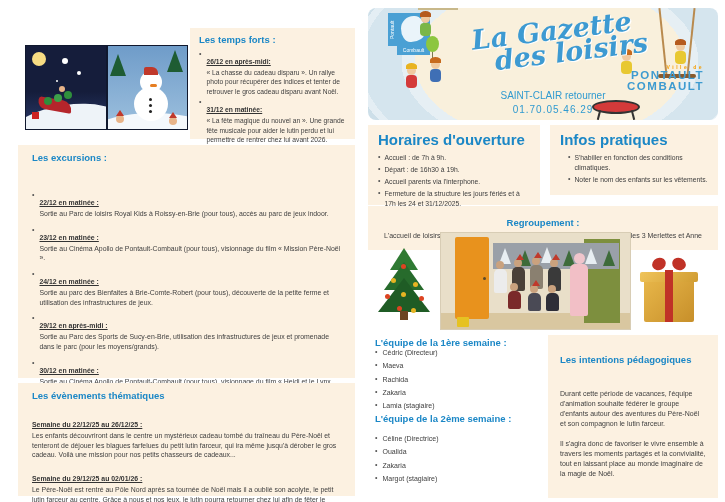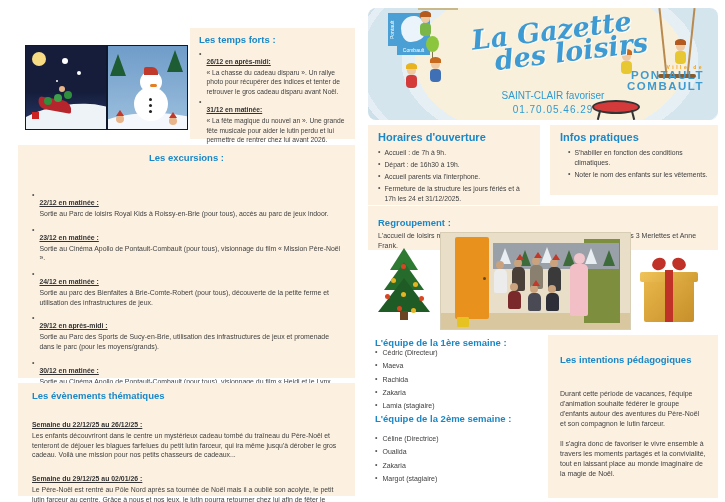--- a/index.html
+++ b/index.html
@@ -66,21 +66,21 @@
   .balloon::after{content:"";position:absolute;left:6px;top:16px;width:1px;height:14px;background:#7a7a52;}
   .ring-bar{position:absolute;left:50px;top:0;width:40px;height:2px;background:#c8b88a;}
   .tramp{position:absolute;right:78px;top:92px;width:44px;height:10px;border-radius:50%;background:#d43a3a;border:2px solid #333;}
   .tramp::before{content:"";position:absolute;left:4px;top:8px;width:2px;height:10px;background:#333;transform:rotate(14deg);}
   .tramp::after{content:"";position:absolute;right:4px;top:8px;width:2px;height:10px;background:#333;transform:rotate(-14deg);}
   .swing-rope{position:absolute;right:26px;top:0;width:2px;height:68px;background:#b98a4e;transform:rotate(6deg);}
   .swing-rope2{position:absolute;right:54px;top:0;width:2px;height:68px;background:#b98a4e;transform:rotate(-6deg);}
   .swing-seat{position:absolute;right:22px;top:66px;width:38px;height:4px;background:#8a5a2a;border-radius:2px;}
 
   
-  .b-title{color:#1b87c6;font-weight:bold;font-size:11px;margin-bottom:5px;}
+  .b-title{color:#1b87c6;font-weight:bold;font-size:15px;margin-bottom:5px;}
   .small-li{display:flex;gap:4px;margin-bottom:2.5px;}
   .small-li .txt{font-size:6.8px;}
 
   
   .tree{position:absolute;left:375px;top:248px;width:58px;height:72px;}
   .tree-layer{position:absolute;left:50%;transform:translateX(-50%);width:0;height:0;border-style:solid;border-color:transparent;}
   .tl1{top:0;border-width:0 14px 22px 14px;border-bottom-color:#2f7a33;}
   .tl2{top:14px;border-width:0 20px 28px 20px;border-bottom-color:#276b2c;}
   .tl3{top:30px;border-width:0 26px 34px 26px;border-bottom-color:#1f5c25;}
   .tree-trunk{position:absolute;left:50%;transform:translateX(-50%);bottom:0;width:8px;height:9px;background:#6b4423;}
@@ -152,21 +152,21 @@
     <div class="li">
       <span class="blt">•</span>
       <div>
         <span class="date" style="font-size:6.7px;">31/12 en matinée:</span>
         <div class="txt" style="font-size:6.7px;">« La fête magique du nouvel an ». Une grande fête musicale pour aider le lutin perdu et lui permettre de rentrer chez lui avant 2026.</div>
       </div>
     </div>
   </div>
 
   <div class="box" style="left:18px;top:145px;width:337px;height:233px;padding:7px 14px;box-sizing:border-box;">
-    <div class="sec-title" style="margin-bottom:28px;text-align:center;">Les excursions :</div>
+    <div class="sec-title" style="margin-bottom:28px;">Les excursions :</div>
     <div class="li">
       <span class="blt">•</span>
       <div>
         <span class="date">22/12 en matinée :</span>
         <div class="txt">Sortie au Parc de loisirs Royal Kids à Roissy-en-Brie (pour tous), accès au parc de jeux indoor.</div>
       </div>
     </div>
     <div class="li">
       <span class="blt">•</span>
       <div>
@@ -259,21 +259,21 @@
           <div class="k-hair" style="background:#b55a1e;"></div>
         </div>
       <div class="k-body" style="background:#e8c832;"></div>
     </div>
     <div class="swing-seat"></div>
 
     <div class="gz-title">
       <div class="gz-line1">La Gazette</div>
       <div class="gz-line2">des loisirs</div>
     </div>
-    <div class="gz-sub">SAINT-CLAIR favoriser</div>
+    <div class="gz-sub">SAINT-CLAIR retourner</div>
     <div class="gz-phone">01.70.05.46.29</div>
 
     <div class="city-logo">
       <div class="city-top">Ville de</div>
       <div class="city-line">PONTAULT</div>
       <div class="city-line">COMBAULT</div>
     </div>
   </div>
 
   <div class="box" style="left:368px;top:125px;width:172px;height:80px;padding:6px 10px;box-sizing:border-box;">
@@ -301,21 +301,21 @@
     <div class="small-li" style="padding-left:8px;">
         <span class="blt">•</span>
         <div class="txt">S'habiller en fonction des conditions climatiques.</div>
       </div>
     <div class="small-li" style="padding-left:8px;">
         <span class="blt">•</span>
         <div class="txt">Noter le nom des enfants sur les vêtements.</div>
       </div>
   </div>
 
-  <div class="box" style="left:368px;top:206px;width:350px;height:44px;padding:11px 10px;box-sizing:border-box;">
+  <div class="box" style="left:368px;top:206px;width:350px;height:44px;padding:11px 10px;box-sizing:border-box;text-align:center;">
     <div class="b-title" style="font-size:9.5px;margin-bottom:3px;">Regroupement :</div>
     <div class="txt" style="font-size:7px;">L'accueil de loisirs maternel St-Clair accueillera les enfants des écoles maternelles 3 Merlettes et Anne Frank.</div>
   </div>
 
   <div class="tree">
     <div class="tree-layer tl1"></div>
     <div class="tree-layer tl2"></div>
     <div class="tree-layer tl3"></div>
     <div class="tree-trunk"></div>
     <div class="tree-balls"></div>

